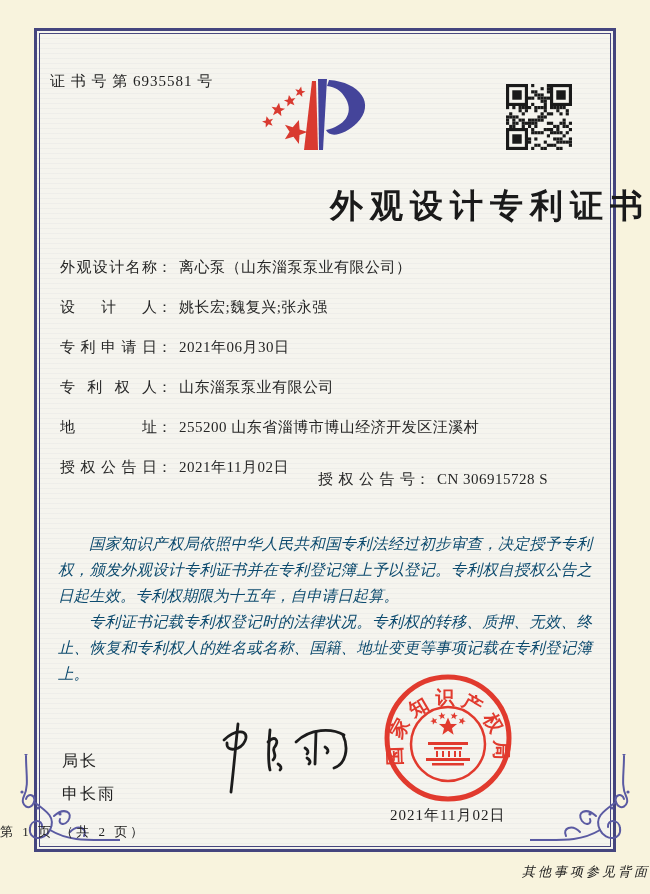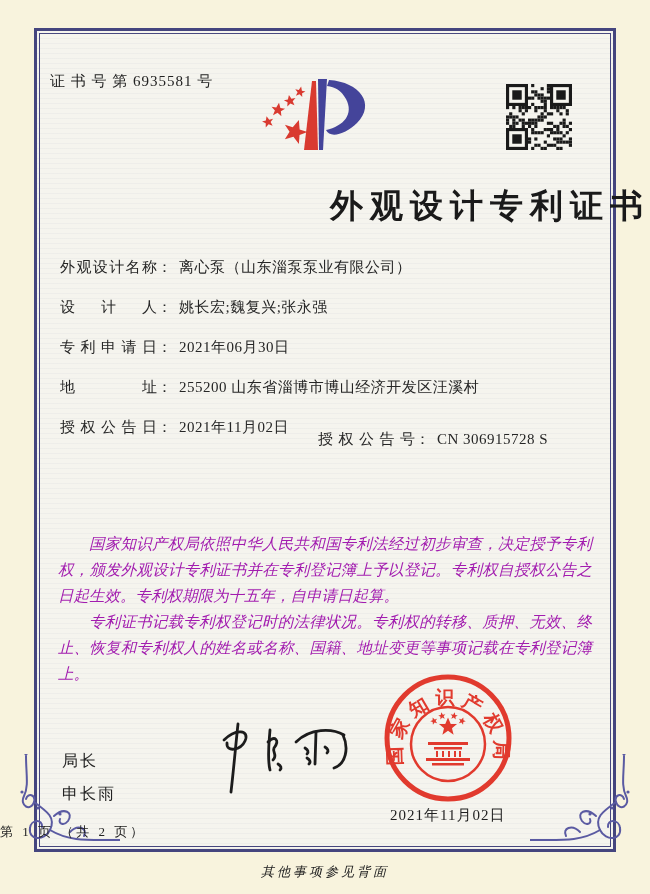--- a/index.html
+++ b/index.html
@@ -26,28 +26,28 @@
   .title{
     position:absolute;left:0;top:184px;width:100%;text-align:right;
     font-size:33px;font-weight:bold;letter-spacing:7px;color:#1a1a1a;
   }
   .fields{position:absolute;left:60px;top:258px;width:530px;font-size:15px;color:#262626}
   .frow{position:relative;height:40px}
   .flabel{display:inline-block;width:97px;text-align:justify;text-align-last:justify;vertical-align:top}
   .fcolon{display:inline-block;margin-right:7px}
   .fvalue{letter-spacing:.5px}
   .pair2{position:absolute;left:258px;top:12px}
-  .paras{position:absolute;left:58px;top:531px;width:534px;font-size:15.5px;line-height:26px;font-style:italic;color:#a21caf}
+  .paras{position:absolute;left:58px;top:531px;width:534px;font-size:15.5px;line-height:26px;font-style:italic;color:#0c4a6e}
   .paras p{margin:0;text-indent:2em;text-align:justify}
   .officials{position:absolute;left:62px;top:744px;font-size:16px;line-height:33px;letter-spacing:2px}
   .signature{position:absolute;left:212px;top:720px;width:150px;height:78px}
   .seal{position:absolute;left:382px;top:672px;width:132px;height:132px;opacity:.92}
   .seal-date{position:absolute;left:390px;top:806px;font-size:15px;letter-spacing:1px;color:#1f1f1f}
   .page-num{position:absolute;left:0;top:823px;width:100%;text-align:left;font-size:13px;letter-spacing:3px}
-  .back-note{position:absolute;left:0;top:863px;width:100%;text-align:center;font-size:13px;letter-spacing:3px;font-style:italic}
+  .back-note{position:absolute;left:0;top:863px;width:100%;text-align:right;font-size:13px;letter-spacing:3px;font-style:italic}
   .orn{position:absolute;width:104px;height:104px}
   .orn-left{left:16px;top:754px}
   .orn-right{left:530px;top:754px;transform:scaleX(-1)}
   svg{display:block}
 </style>
 </head>
 <body>
 
 <div>
 
@@ -252,20 +252,23 @@
     <div class="frow">
       <span class="flabel">外观设计名称</span><span class="fcolon">：</span><span class="fvalue">离心泵（山东淄泵泵业有限公司）</span>
     </div>
     <div class="frow">
       <span class="flabel">设计人</span><span class="fcolon">：</span><span class="fvalue">姚长宏;魏复兴;张永强</span>
     </div>
     <div class="frow">
       <span class="flabel">专利申请日</span><span class="fcolon">：</span><span class="fvalue">2021年06月30日</span>
     </div>
     <div class="frow">
+      <span class="flabel">专利权人</span><span class="fcolon">：</span><span class="fvalue">山东淄泵泵业有限公司</span>
+    </div>
+    <div class="frow">
       <span class="flabel">地址</span><span class="fcolon">：</span><span class="fvalue">255200 山东省淄博市博山经济开发区汪溪村</span>
     </div>
     <div class="frow">
       <span class="flabel">授权公告日</span><span class="fcolon">：</span><span class="fvalue">2021年11月02日</span>
       <span class="pair2">
         <span class="flabel">授权公告号</span><span class="fcolon">：</span><span class="fvalue">CN 306915728 S</span>
       </span>
     </div>
   </div>
 

